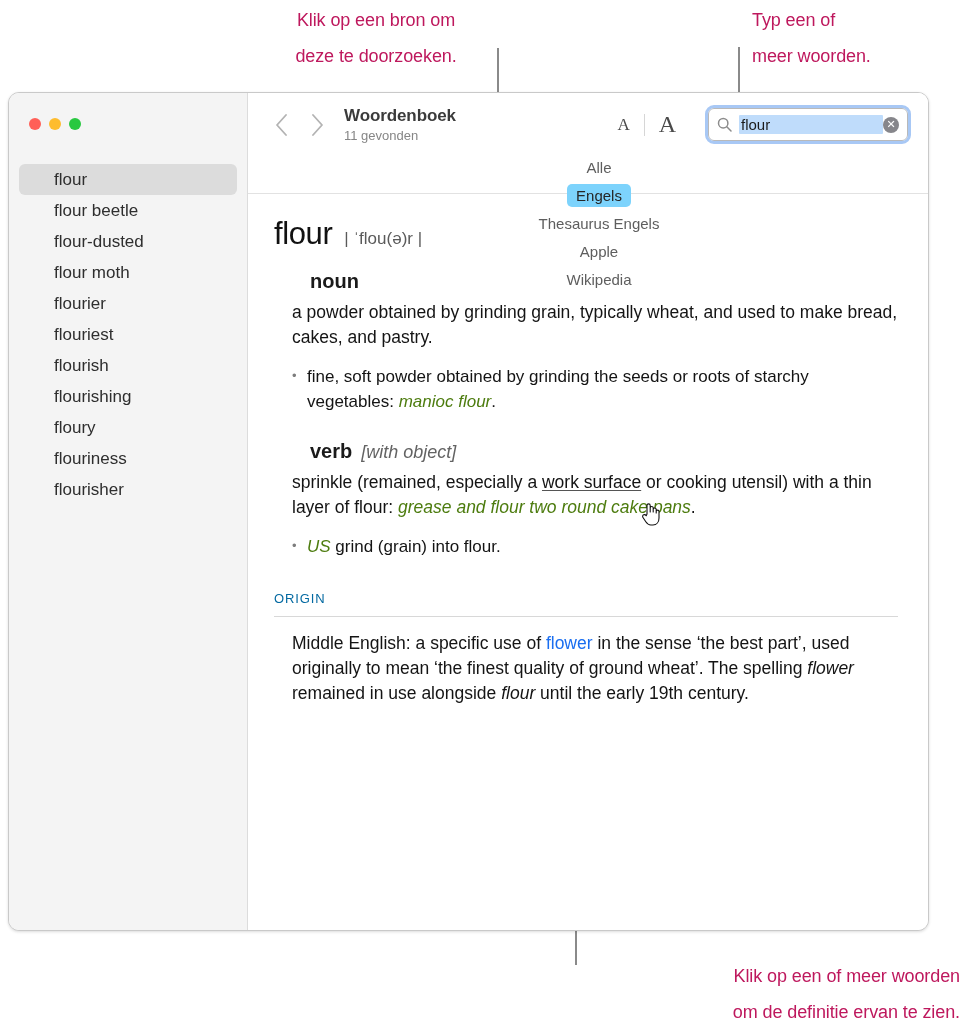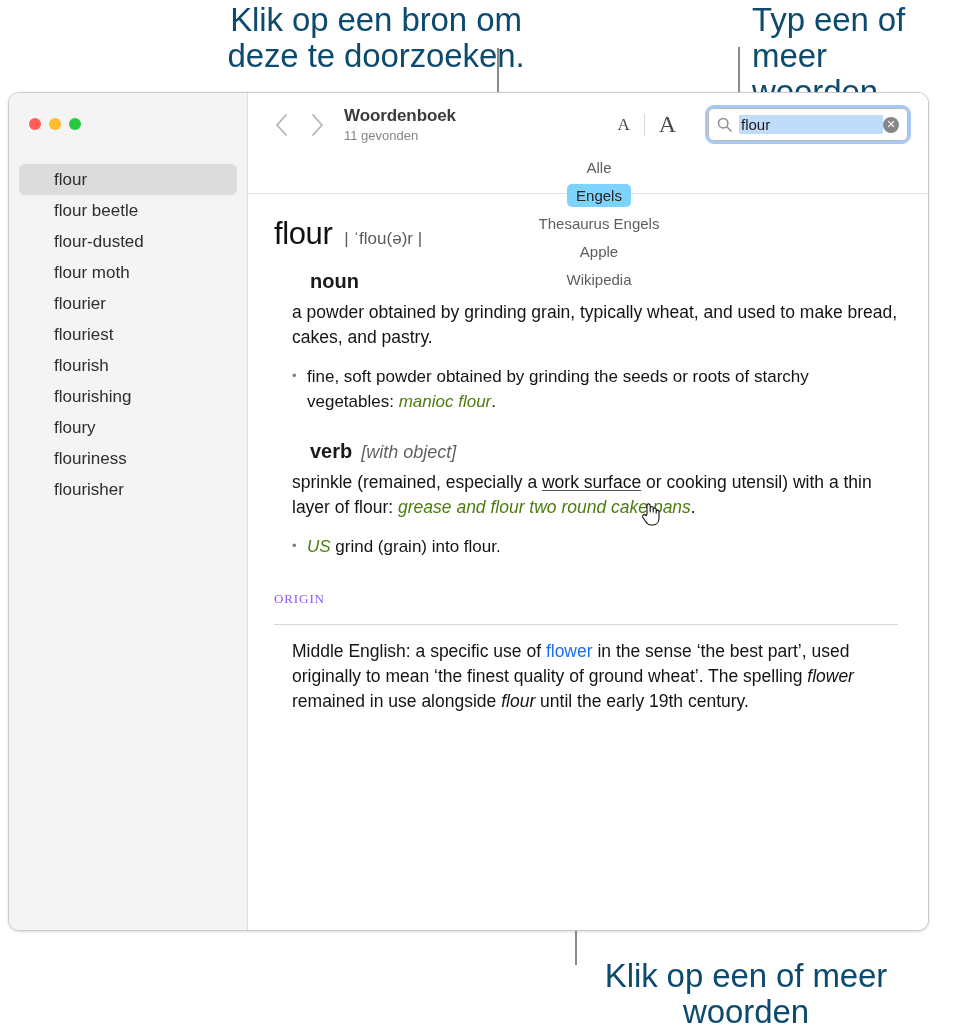--- a/index.html
+++ b/index.html
@@ -9,29 +9,29 @@
     background: #ffffff;
     font-family: "Liberation Sans", sans-serif;
     -webkit-font-smoothing: antialiased;
   }
   #root { position: relative; width: 963px; height: 1032px; overflow: hidden; }
 
   
   .callout-text {
     position: absolute;
     font-family: "Liberation Sans", sans-serif;
-    font-size: 33px;
+    font-size: 18px;
     line-height: 36px;
-    color: #0c4a6e;
+    color: #be185d;
     white-space: pre-line;
     letter-spacing: -0.1px;
   }
   #callout-source-text { left: 226px; top: 2px; width: 300px; text-align: center; }
   #callout-search-text { left: 752px; top: 2px; width: 200px; text-align: left; }
-  #callout-words-text  { left: 556px; top: 958px; width: 380px; text-align: center; }
+  #callout-words-text  { left: 580px; top: 958px; width: 380px; text-align: right; }
 
   .leader {
     position: absolute;
     background: #8a8a8a;
   }
   .leader.v { width: 2px; }
   .leader.h { height: 2px; }
 
   
   #window {
@@ -199,23 +199,22 @@
     content: "•";
     position: absolute; left: 0; top: -1px;
     color: #7d7d7d; font-size: 13px;
   }
   .ital { font-style: italic; }
   .ital-gray { font-style: italic; color: #4d7c0f; }
   .underlined { text-decoration: underline; text-underline-offset: 2px; text-decoration-color: #555; }
 
   #origin-block { margin-top: 32px; }
   #origin-label {
-    font-size: 13px; letter-spacing: 0.9px; color: #8b5cf6;
-    margin-bottom: 17px;
-    font-family: Liberation Serif, serif;
+    font-size: 13px; letter-spacing: 0.9px; color: #0369a1;
+    margin-bottom: 10px;
   }
   #origin-rule { height: 1px; background: #d8d8d8; margin-bottom: 14px; }
   #origin-text {
     font-size: 17.5px; line-height: 25px; color: #141414;
     margin-left: 18px;
   }
   .link-blue { color: #1a6ef0; }
 
   
   #hand-cursor {

